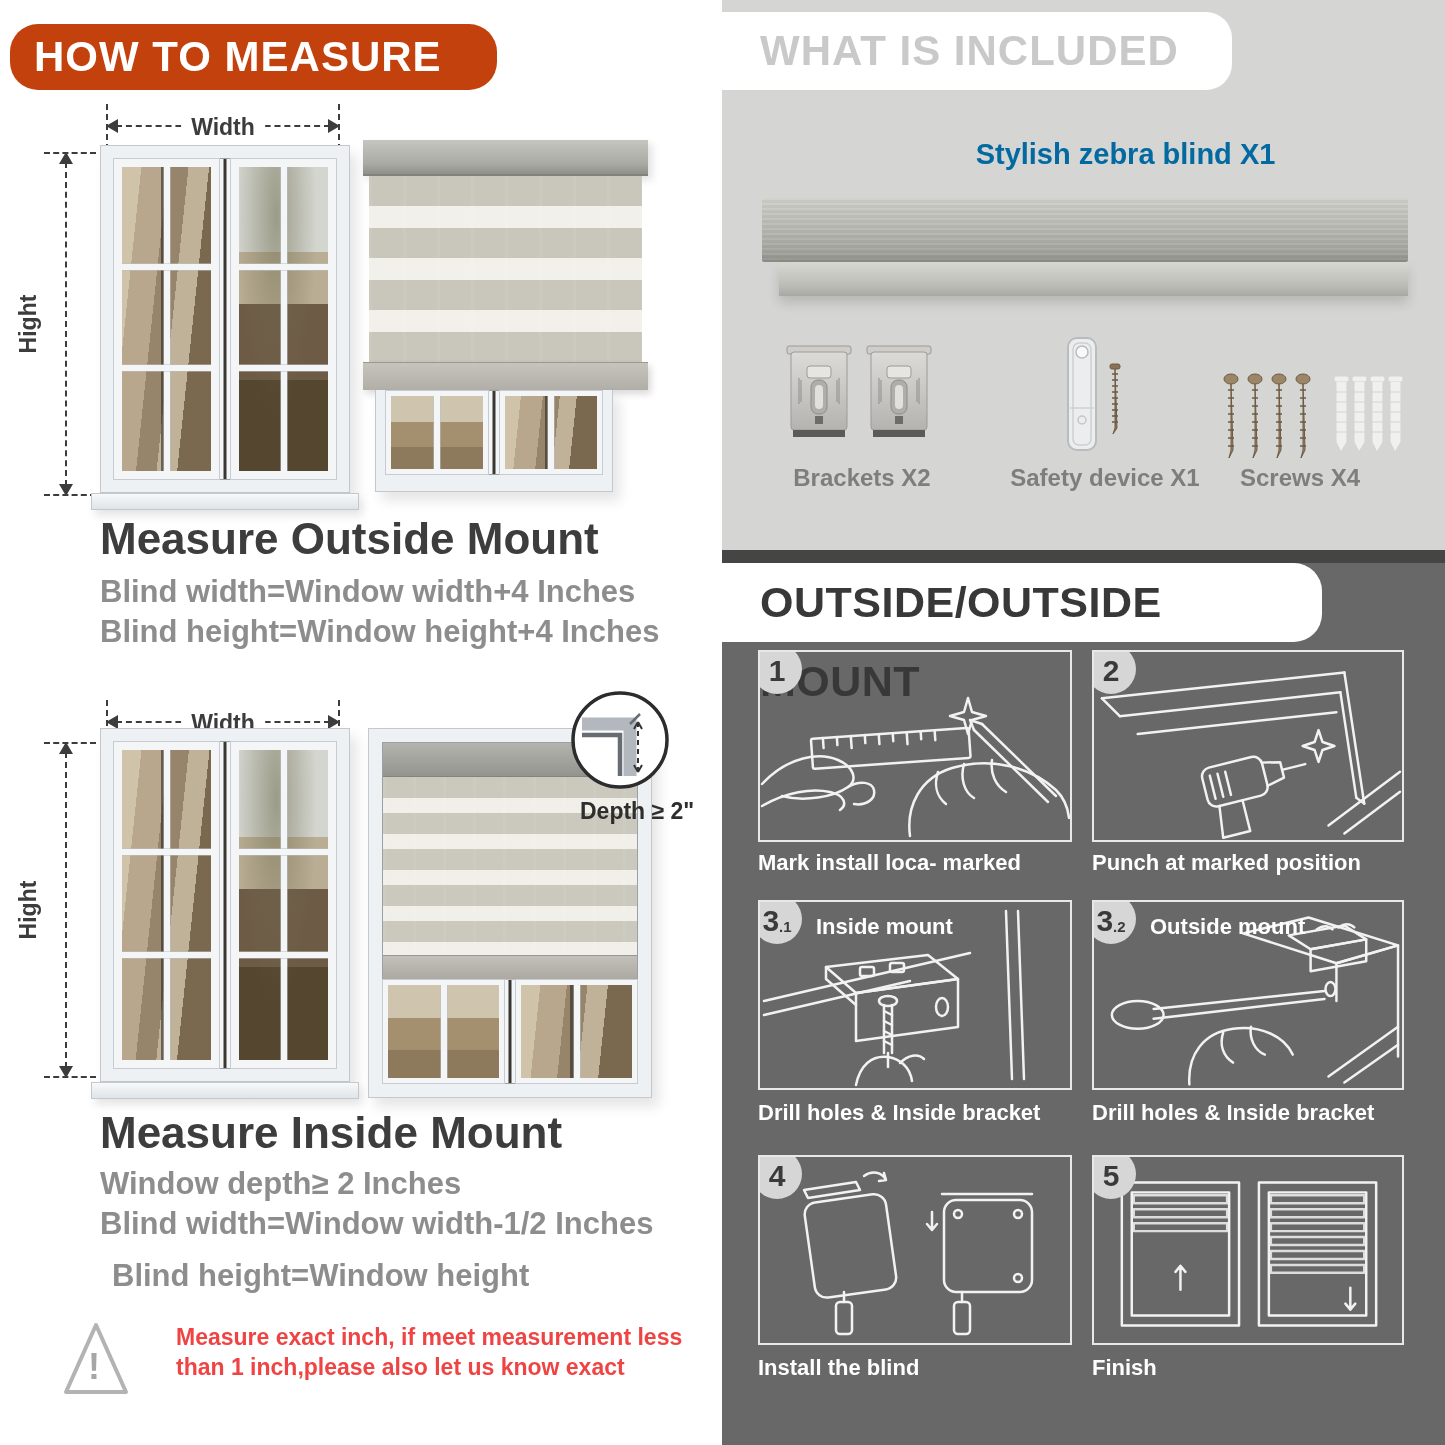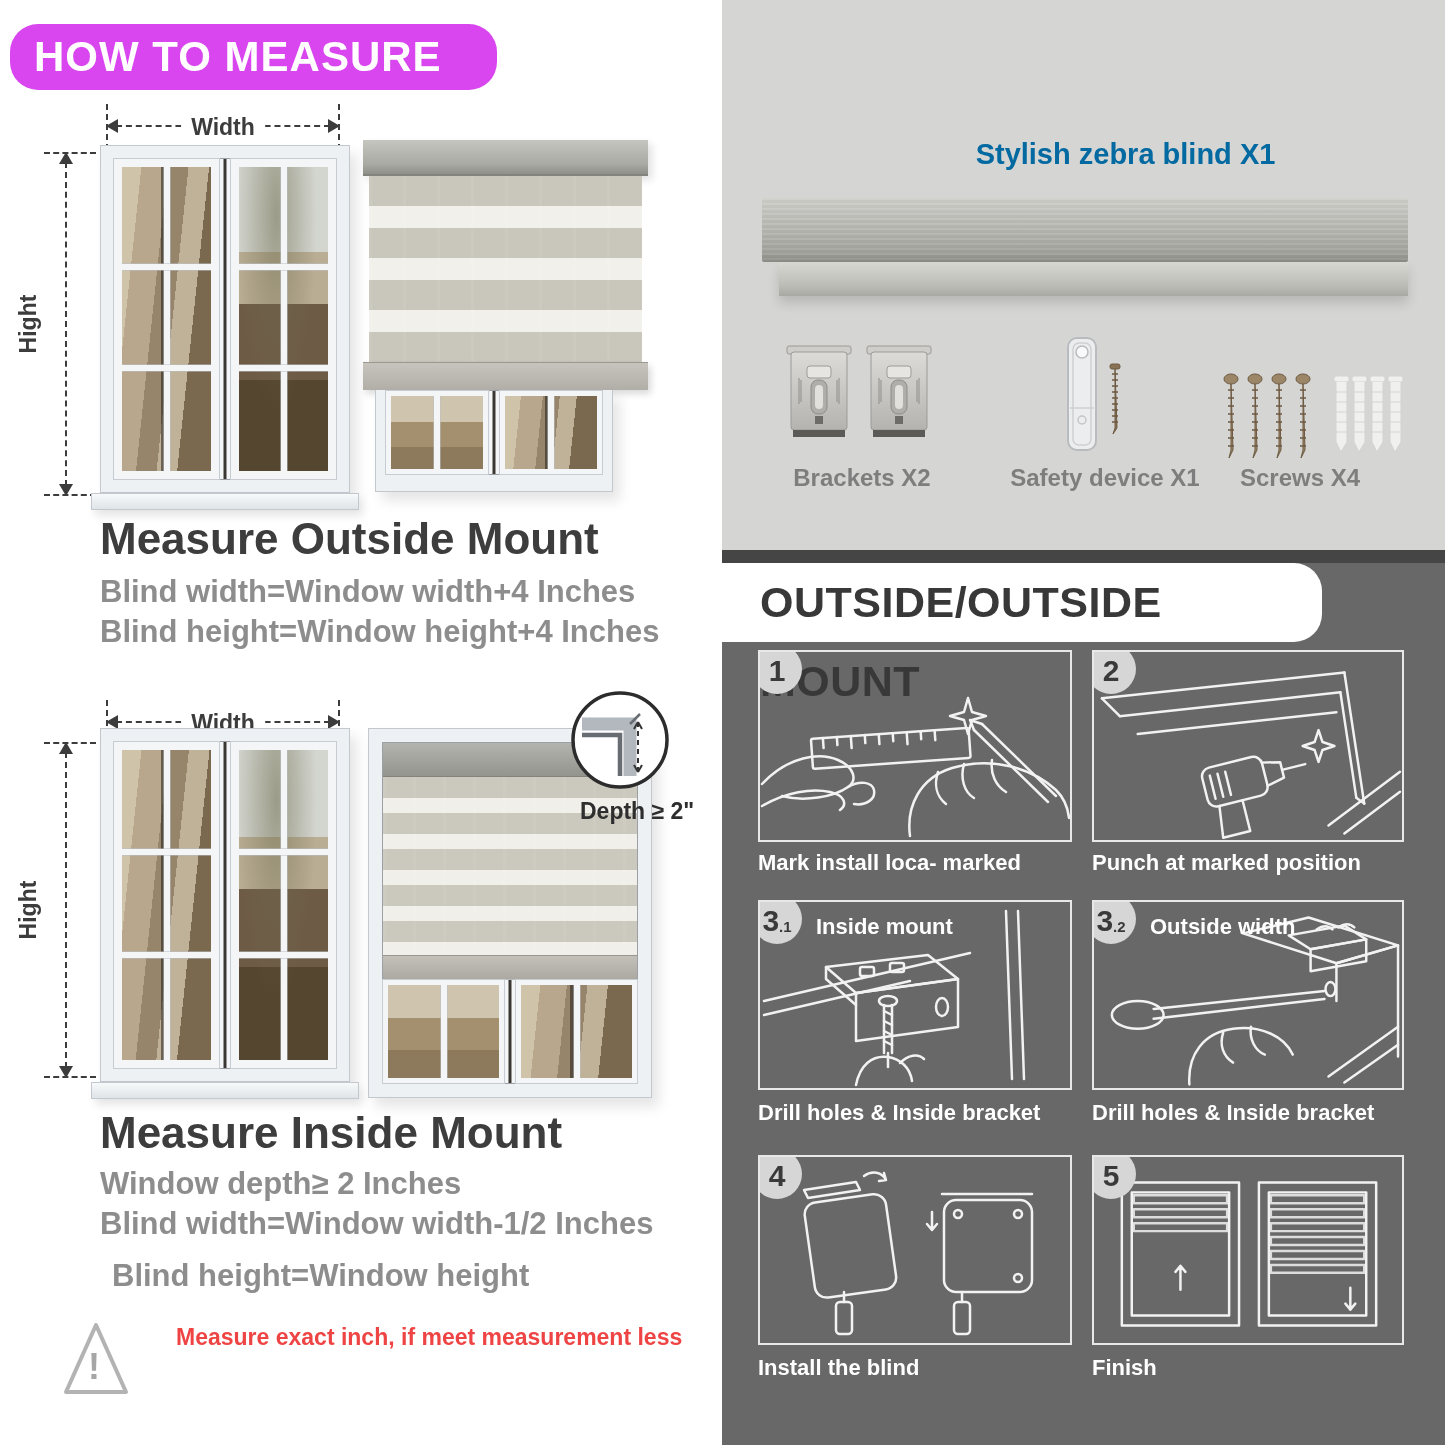--- a/index.html
+++ b/index.html
@@ -2,21 +2,21 @@
 <html><head>
 <meta charset="utf-8">
 <style>
   html,body{margin:0;padding:0;background:#fff;}
   *{box-sizing:border-box;}
   .canvas{position:relative;width:1445px;height:1445px;background:#ffffff;overflow:hidden;
           font-family:"Liberation Sans",sans-serif;}
   .abs{position:absolute;}
 
   
-  .h2m-header{left:10px;top:24px;width:487px;height:66px;background:#d946ef;border-radius:28px;
+  .h2m-header{left:10px;top:24px;width:487px;height:66px;background:#c2410c;border-radius:28px;
     color:#ffffff;font-size:42px;font-weight:700;line-height:66px;padding-left:24px;letter-spacing:1px;}
 
   .sec-title{font-size:44px;font-weight:700;color:#3d3d3d;white-space:nowrap;}
   .sec-line{font-size:31px;font-weight:700;color:#8d8d8d;white-space:nowrap;}
 
   
   .dim-w{height:30px;}
   .dim-w .dline{position:absolute;left:10px;right:10px;top:13px;border-top:2px dashed #3c3c3c;}
   .dim-w .ah{position:absolute;top:7px;width:0;height:0;border-top:7px solid transparent;border-bottom:7px solid transparent;}
   .dim-w .ah.l{left:0;border-right:12px solid #3c3c3c;}
@@ -244,26 +244,28 @@
     <p class="abs sec-line" style="left:100px;top:1166px;margin:0;">Window depth≥ 2 Inches</p>
     <p class="abs sec-line" style="left:100px;top:1206px;margin:0;">Blind width=Window width-1/2 Inches</p>
     <p class="abs sec-line" style="left:100px;top:1246px;margin:12px;">Blind height=Window height</p>
 
     <svg class="abs" style="left:62px;top:1318px;" width="68" height="82" viewBox="0 0 68 82">
       <path d="M34,7 L64,74 L4,74 Z" fill="none" stroke="#b3b3b3" stroke-width="4" stroke-linejoin="round"></path>
     </svg>
     <div class="abs warn-ex" style="left:88px;top:1346px;">!</div>
     <div class="abs" style="left:176px;top:1322px;">
       <p class="warn-text" style="margin:0;">Measure exact inch, if meet measurement less</p>
+      <p class="warn-text" style="margin:0;">than 1 inch,please also let us know exact</p>
     </div>
   </section>
 
   <section class="abs right-col">
 
     <div class="abs light-sec"></div>
+    <div class="abs wii-box">WHAT IS INCLUDED</div>
     <div class="abs blind-label">Stylish zebra blind X1</div>
     <div class="abs headrail-main"></div>
     <div class="abs headrail-under"></div>
 
     <svg class="abs" style="left:63px;top:342px;" width="150" height="100" viewBox="0 0 150 100">
       <defs>
         <linearGradient id="metal" x1="0" y1="0" x2="0" y2="1">
           <stop offset="0" stop-color="#dddbd7"></stop>
             <stop offset="0.5" stop-color="#c9c7c3"></stop>
             <stop offset="1" stop-color="#b5b3af"></stop>
@@ -473,21 +475,21 @@
         <path d="M130,128 C126,140 130,152 140,158"></path>
         <path d="M158,122 C156,134 162,146 172,150"></path>
         <path d="M236,172 L306,122"></path>
             <path d="M252,178 L306,140"></path>
       </g>
         </svg>
       <span class="badge">
           <b>3</b>
           <i>.2</i>
         </span>
-      <span class="panel-title">Outside width</span>
+      <span class="panel-title">Outside mount</span>
     </div>
     <div class="step-caption" style="left:370px;top:1100px;">Drill holes &amp;  Inside bracket</div>
 
     <div class="step-panel" style="left:36px;top:1155px;width:314px;height:190px;">
       <svg class="step-svg" viewBox="0 0 310 180" preserveAspectRatio="xMidYMid meet">
           <g class="la">
         <path d="M44,30 L96,22 L100,30 L48,38 Z"></path>
         <path d="M104,16 C112,10 122,12 126,20 M126,20 L119,21 M126,20 L124,13"></path>
         <g transform="rotate(-8 90 90)">
               <rect x="50" y="38" width="82" height="96" rx="12"></rect>

